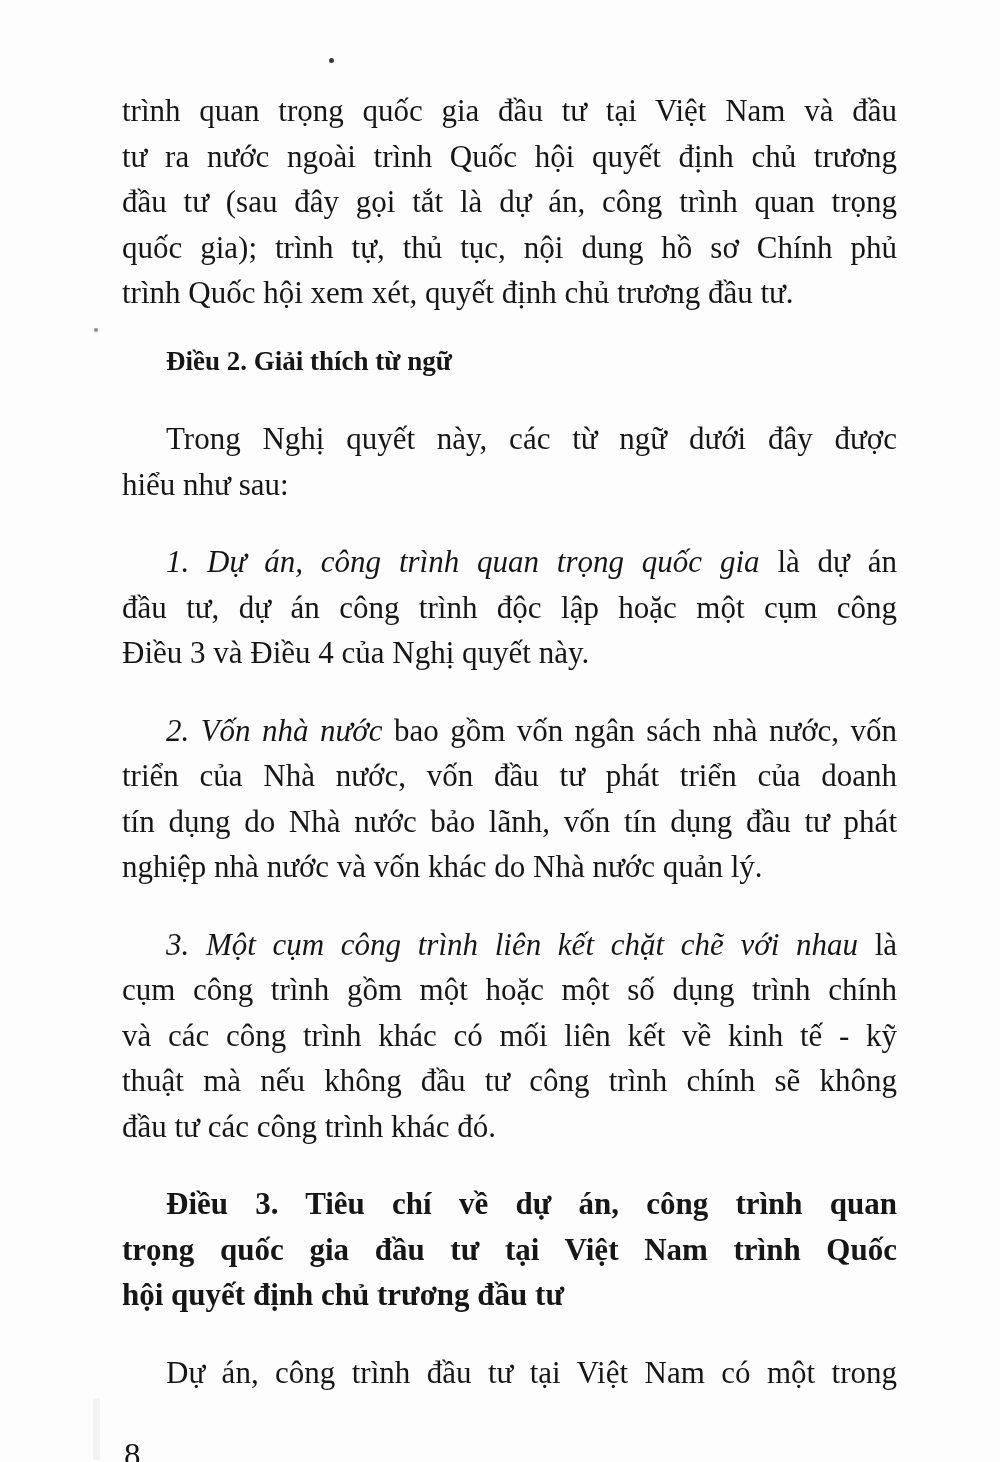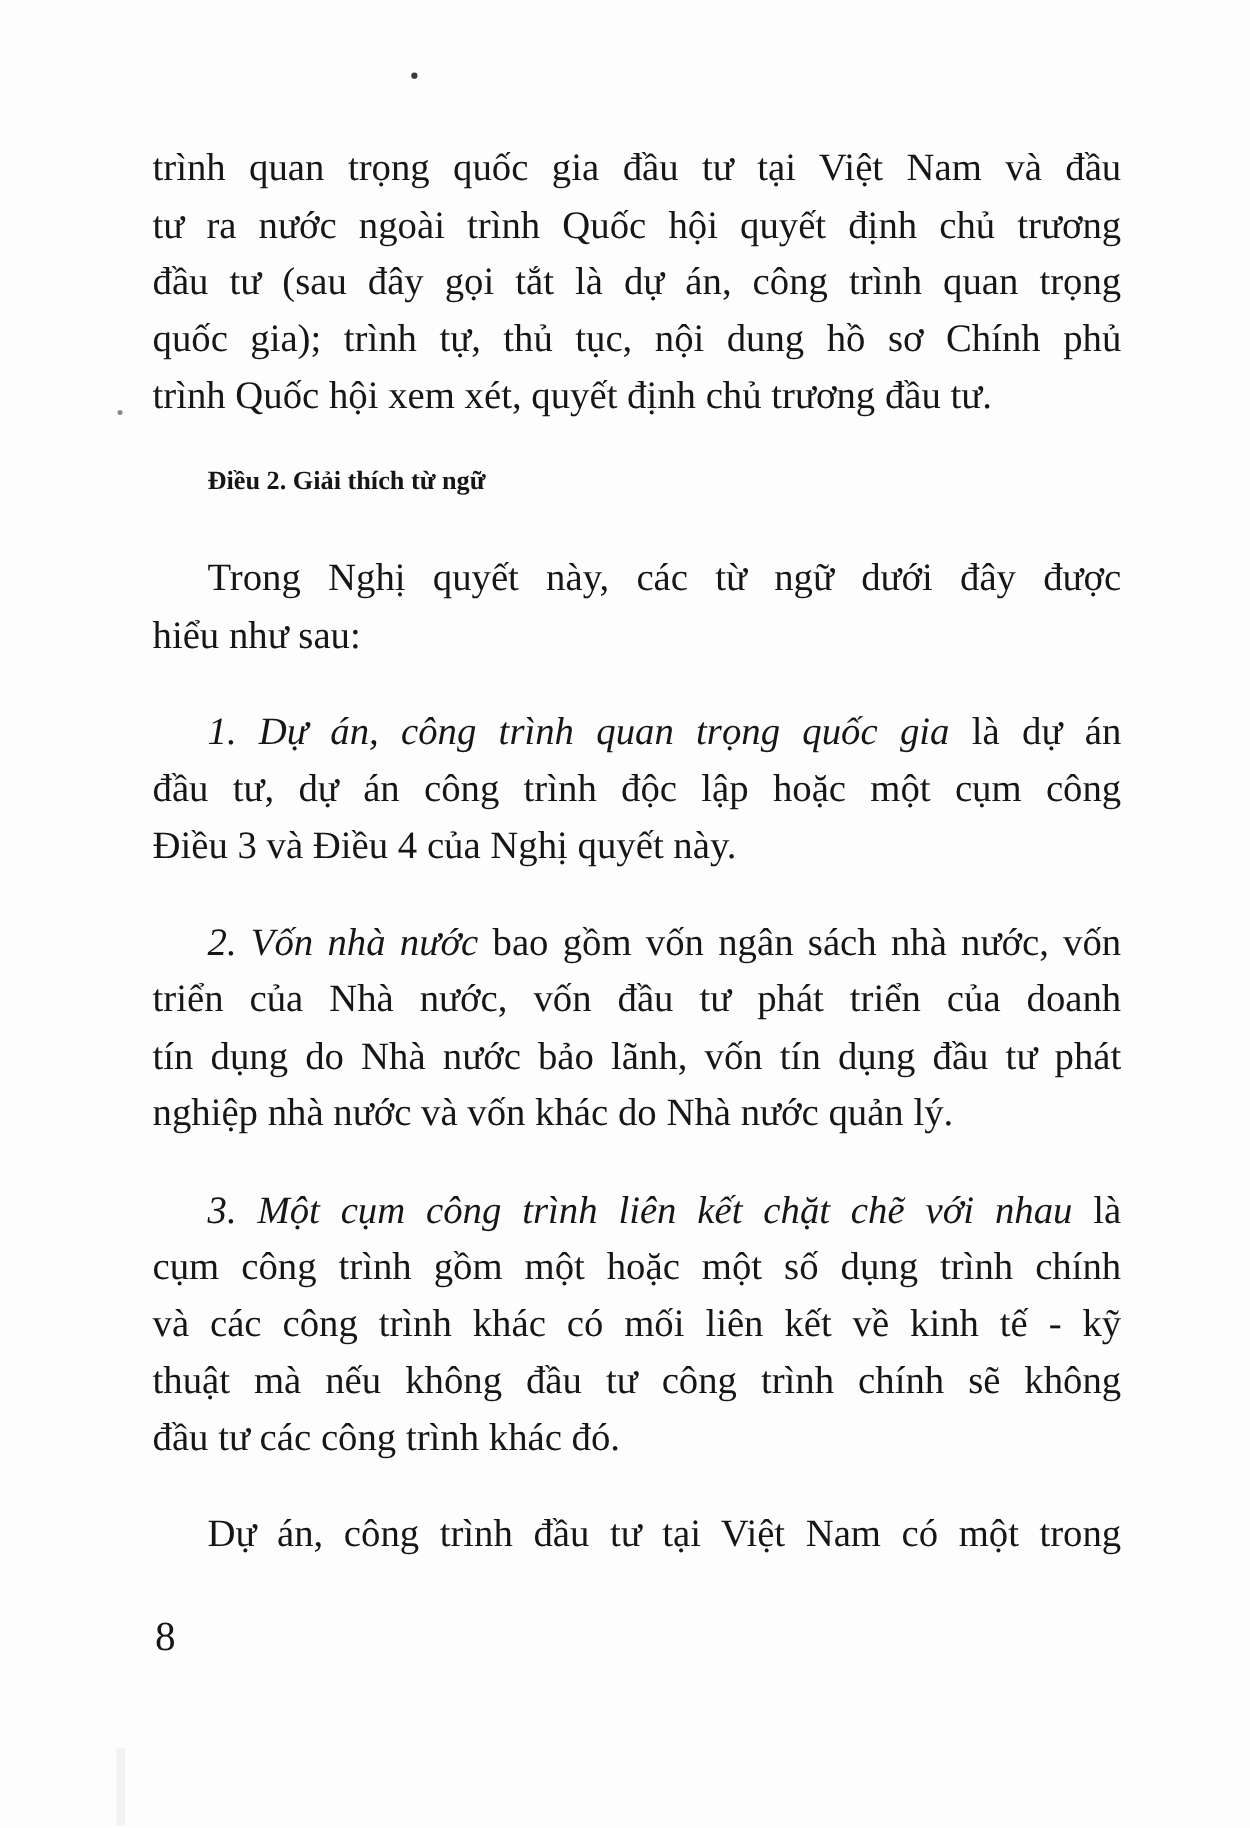--- a/index.html
+++ b/index.html
@@ -13,21 +13,21 @@
     color: #161616;
     font-family: "Liberation Serif", "DejaVu Serif", serif;
     font-size: 31px;
     overflow: hidden;
     position: relative;
   }
   .page {
     position: relative;
     width: 1000px;
     height: 1448px;
-    padding: 111px 103px 0 122px;
+    padding: 88px 103px 0 122px;
     box-sizing: border-box;
   }
   .line {
     line-height: 45.5px;
     text-align: justify;
     text-align-last: justify;
     white-space: normal;
   }
   .line.last {
     text-align: center;
@@ -64,21 +64,21 @@
 <div class="page">
 
   <section>
     <div class="line">trình quan trọng quốc gia đầu tư tại Việt Nam và đầu</div>
     <div class="line">tư ra nước ngoài trình Quốc hội quyết định chủ trương</div>
     <div class="line">đầu tư (sau đây gọi tắt là dự án, công trình quan trọng</div>
     <div class="line">quốc gia); trình tự, thủ tục, nội dung hồ sơ Chính phủ</div>
     <div class="line last">trình Quốc hội xem xét, quyết định chủ trương đầu tư.</div>
   </section>
 
-  <h2 class="line last ind bold block-gap-lg" style="margin-bottom:0; font-size:21px;">Điều 2. Giải thích từ ngữ</h2>
+  <h2 class="line last ind bold block-gap-lg" style="margin-bottom:0; font-size:27px;">Điều 2. Giải thích từ ngữ</h2>
 
   <section class="block-gap-sm">
     <div class="line ind">Trong Nghị quyết này, các từ ngữ dưới đây được</div>
     <div class="line last">hiểu như sau:</div>
   </section>
 
   <section>
     <div class="line ind"><span class="it">1. </span><span class="it">Dự án, công trình quan trọng quốc gia</span><span> là dự án</span></div>
     <div class="line">đầu tư, dự án công trình độc lập hoặc một cụm công</div>
     <div class="line last">Điều 3 và Điều 4 của Nghị quyết này.</div>
@@ -92,20 +92,25 @@
   </section>
 
   <section>
     <div class="line ind"><span class="it">3. </span><span class="it">Một cụm công trình liên kết chặt chẽ với nhau</span><span> là</span></div>
     <div class="line">cụm công trình gồm một hoặc một số dụng trình chính</div>
     <div class="line">và các công trình khác có mối liên kết về kinh tế - kỹ</div>
     <div class="line">thuật mà nếu không đầu tư công trình chính sẽ không</div>
     <div class="line last">đầu tư các công trình khác đó.</div>
   </section>
 
+  <h2 class="block-gap-md" style="margin:14px 0 0 0; font-size:31px; font-weight:bold;">
+    <div class="line ind bold">Điều 3. Tiêu chí về dự án, công trình quan</div>
+    <div class="line bold">trọng quốc gia đầu tư tại Việt Nam trình Quốc</div>
+    <div class="line last bold">hội quyết định chủ trương đầu tư</div>
+  </h2>
 
   <section class="block-gap-md">
     <div class="line ind">Dự án, công trình đầu tư tại Việt Nam có một trong</div>
   </section>
 
   <div class="pageno">8</div>
 
   <div class="speck speck-1"></div>
   <div class="speck speck-2"></div>
   <div class="smudge-1"></div>

